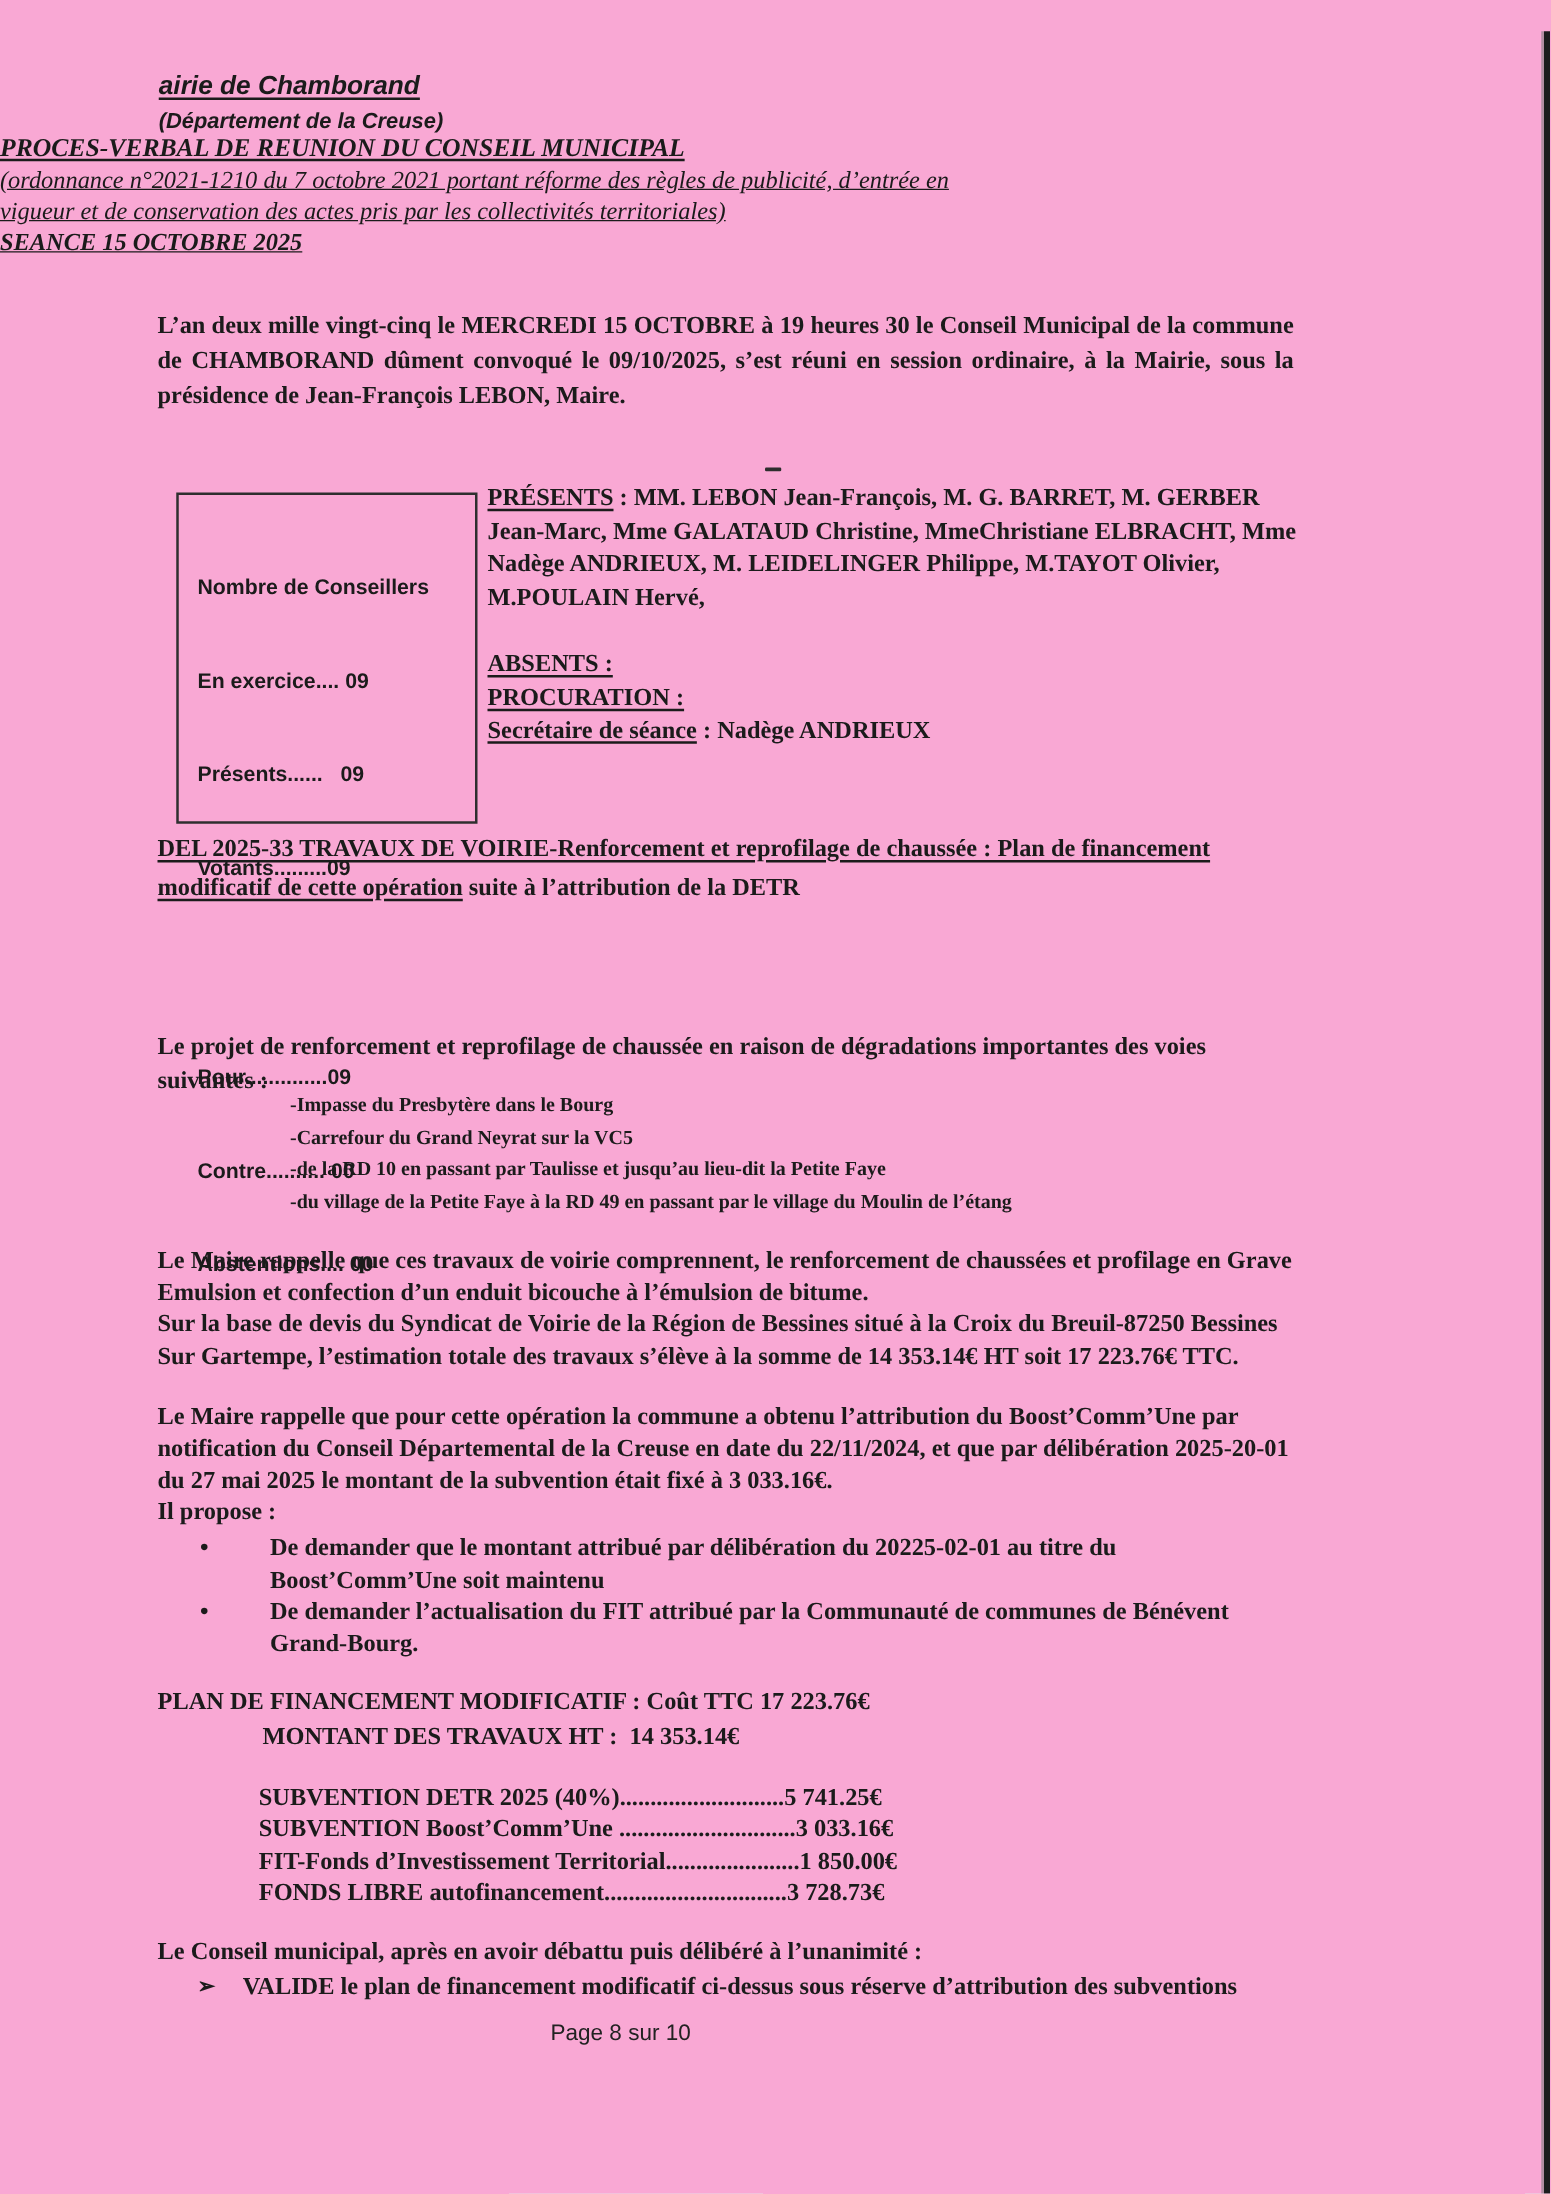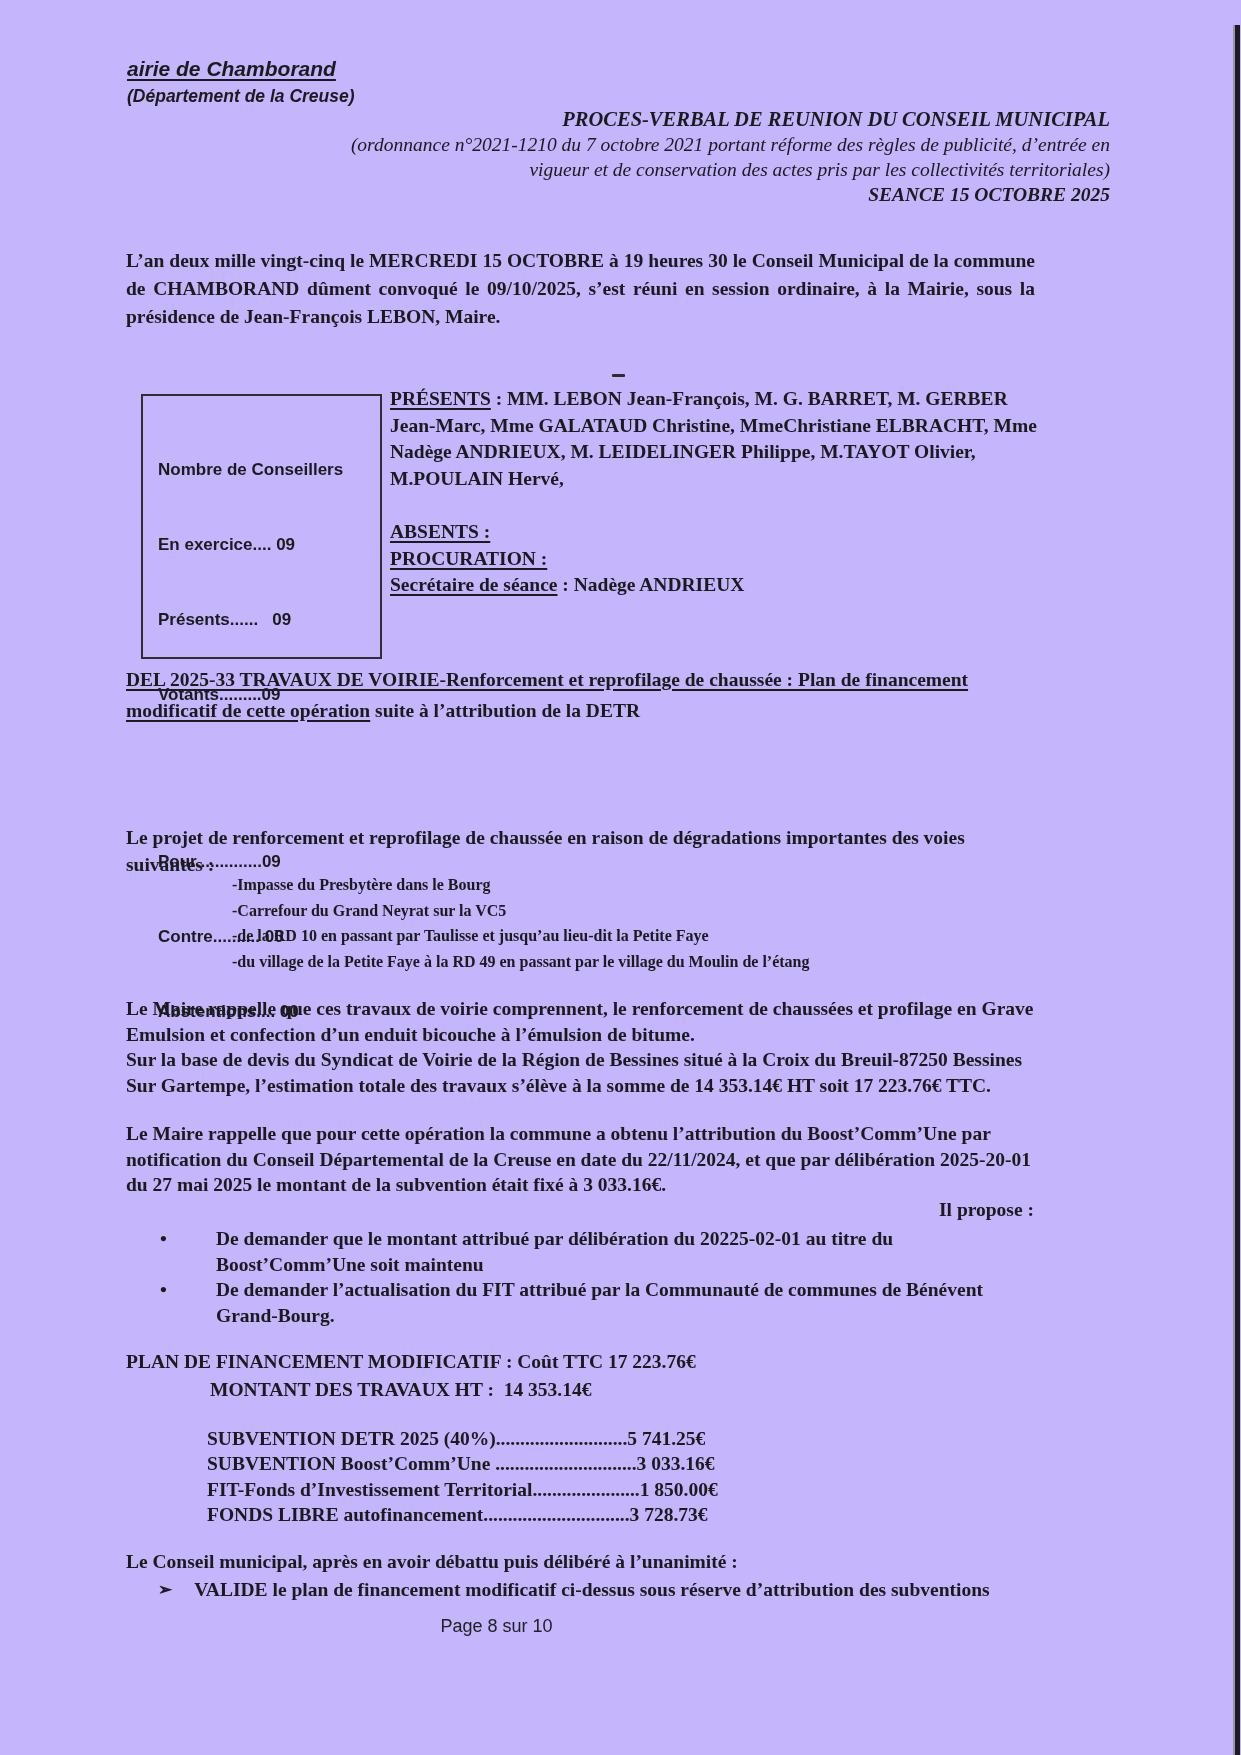--- a/index.html
+++ b/index.html
@@ -1,20 +1,20 @@
 <!DOCTYPE html>
 <html><head>
 <meta charset="utf-8">
 <style>
   html,body{margin:0;padding:0;background:#e8e8e6;}
   .page{
     position:relative;
     width:1241px;height:1755px;
     margin:0 auto;
-    background:#c4b5fd;
+    background:#f9a8d4;
     font-family:"Liberation Serif","DejaVu Serif",serif;
     color:#1b1b1b;
     overflow:hidden;
   }
   
   .scan-edge{
     position:absolute;right:1px;top:25px;bottom:0;width:7px;
     background:linear-gradient(90deg, rgba(120,120,120,.55) 0 2px, #1c1c1c 2px 100%);
   }
   .artifact-dash{
@@ -26,21 +26,21 @@
     font-family:"Liberation Sans","DejaVu Sans",sans-serif;
     font-weight:bold;font-style:italic;font-size:21px;line-height:25px;
     text-decoration:underline;text-underline-offset:3px;
   }
   .org-dept{
     position:absolute;left:127px;top:86px;
     font-family:"Liberation Sans","DejaVu Sans",sans-serif;
     font-weight:bold;font-style:italic;font-size:17.5px;
   }
   .title-block{
-    position:absolute;left:0;top:106px;width:1110px;text-align:right;
+    position:absolute;left:0;top:106px;width:1110px;text-align:left;text-decoration:underline;
   }
   .pv-title{font-weight:bold;font-style:italic;font-size:20.5px;line-height:26px;}
   .pv-sub{font-style:italic;font-size:19.5px;line-height:25px;}
   .pv-seance{font-weight:bold;font-style:italic;font-size:19.5px;line-height:26px;}
   
   .intro{
     position:absolute;left:126px;top:247px;width:909px;
     font-weight:bold;font-size:19.5px;line-height:28px;text-align:justify;
   }
   
@@ -64,21 +64,21 @@
   .del-heading{
     position:absolute;left:126px;top:664px;width:908px;
     font-weight:bold;font-size:19.5px;line-height:31px;
   }
   .para{position:absolute;left:126px;width:908px;font-weight:bold;font-size:19.5px;line-height:27px;}
   .p1{top:749px;}
   .p2{top:824px;}
   .roads{position:absolute;left:232px;top:872px;font-weight:bold;font-size:16px;line-height:25.6px;}
   .p3{top:996px;line-height:25.6px;}
   .p4{top:1121px;line-height:25.6px;}
-  .propose{top:1197px;line-height:25.6px;text-align:right;}
+  .propose{top:1197px;line-height:25.6px;}
   .bullets{position:absolute;left:160px;top:1226px;width:880px;font-weight:bold;font-size:19.5px;line-height:25.6px;}
   .bullet-row{display:flex;}
   .bullet-glyph{width:22px;margin-right:34px;flex:0 0 auto;}
   .bullet-text{width:800px;}
   .plan-block{position:absolute;left:126px;top:1348px;width:908px;font-weight:bold;font-size:19.5px;line-height:28px;}
   .plan-sub{padding-left:84px;white-space:pre;}
   .finance{position:absolute;left:207px;top:1426px;font-weight:bold;font-size:19.5px;line-height:25.4px;}
   .conclusion{top:1548px;}
   .decision{position:absolute;left:158px;top:1577px;width:880px;font-weight:bold;font-size:19.5px;line-height:26px;}
   .arrow-glyph{display:inline-block;font-size:17px;margin-right:22px;transform:translateY(-1px);}

